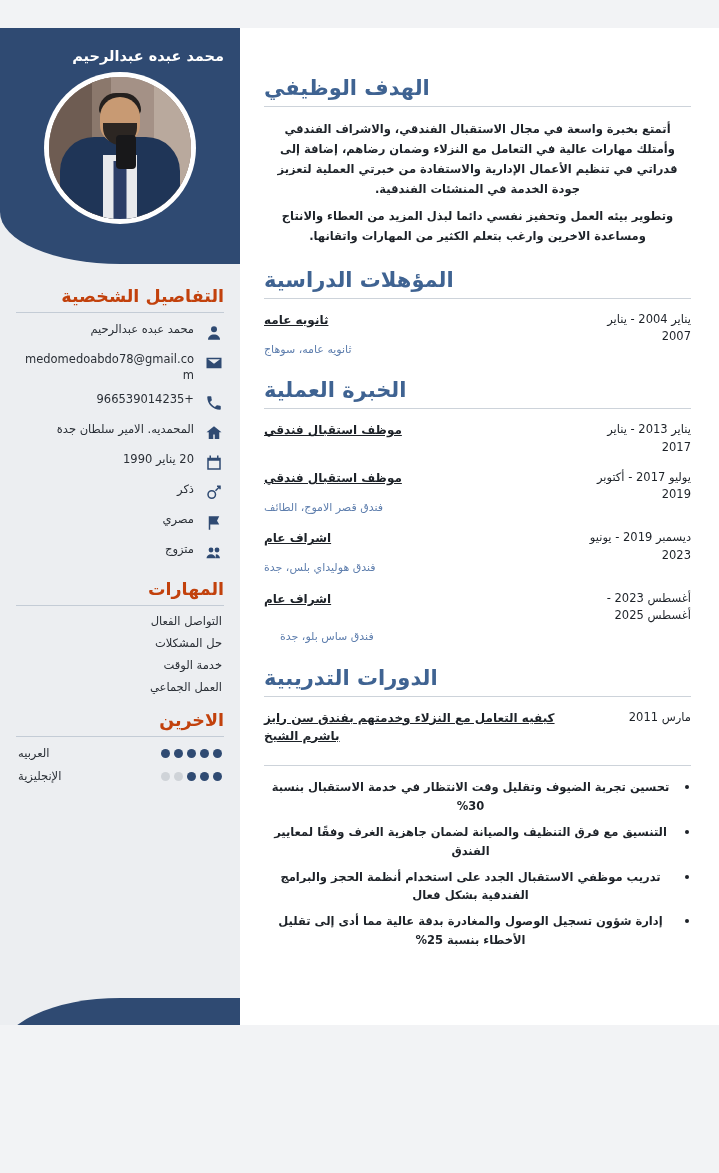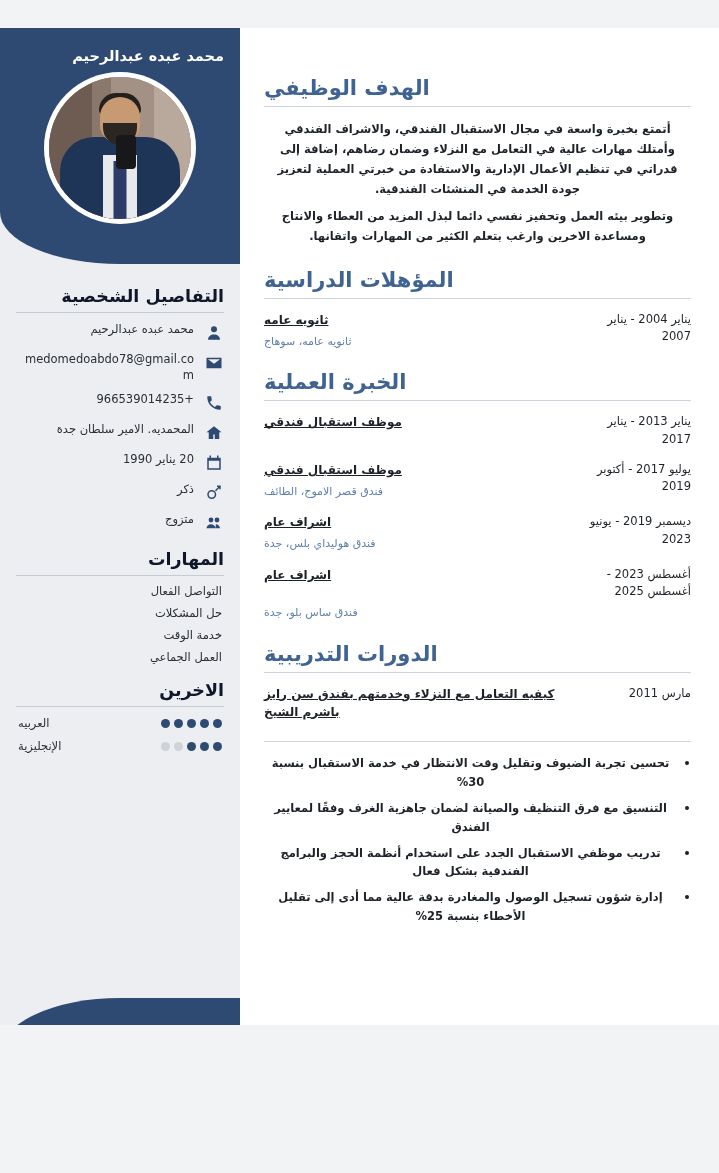--- a/index.html
+++ b/index.html
@@ -69,21 +69,21 @@
   .photo .head { position:absolute; left:50%; transform:translateX(-50%); top:20px; width:40px; height:46px; border-radius:20px 20px 18px 18px; background:#c89a73; }
   .photo .hair { position:absolute; left:50%; transform:translateX(-50%); top:16px; width:42px; height:22px; border-radius:21px 21px 6px 6px; background:#24201e; }
   .photo .beard { position:absolute; left:50%; transform:translateX(-50%); top:46px; width:34px; height:22px; border-radius:0 0 17px 17px; background:#2c2622; }
   .photo .torso { position:absolute; left:50%; transform:translateX(-50%); bottom:0; width:120px; height:82px; background:#1f3557; border-radius:34px 34px 0 0; }
   .photo .shirt { position:absolute; left:50%; transform:translateX(-50%); bottom:0; width:34px; height:64px; background:#e8e9ec; }
   .photo .tie { position:absolute; left:50%; transform:translateX(-50%); bottom:0; width:13px; height:58px; background:#2b3d66; }
   .photo .phone { position:absolute; left:50%; margin-left:-4px; top:58px; width:20px; height:34px; border-radius:4px; background:#18181a; }
 
   .sb-body { padding: 6px 16px 0 16px; }
   .sb-h {
-    color: #0f172a;
+    color: #c2410c;
     font-size: 17.5px;
     font-weight: bold;
     text-align: right;
     margin-top: 16px;
     margin-bottom: 6px;
   }
   .sb-rule { height: 1px; background: #c4ccd6; margin-bottom: 8px; }
 
   .contact-row {
     display: flex;
@@ -180,23 +180,23 @@
     font-size: 12px;
     font-weight: bold;
     color: #1d2228;
     line-height: 1.5;
     text-decoration: underline;
   }
   .entry .sub {
     font-size: 11px;
     color: #5f7fae;
     line-height: 1.6;
-    margin-top: 4px;
-  }
-  .entry .sub.spaced { margin-top: 20px; }
+    margin-top: 12px;
+  }
+  .entry .sub.spaced { margin-top: 20px; margin-left: 16px; }
 
   ul.ach {
     list-style: none;
     padding: 0; margin: 0;
     direction: rtl;
   }
   ul.ach li {
     position: relative;
     font-size: 11.5px;
     font-weight: bold;
@@ -299,20 +299,28 @@
         <div class="contact-row">
           <span class="c-ico">
             <svg viewBox="0 0 24 24">
                 <circle cx="9" cy="14" r="5" fill="none" stroke="#2f4a72" stroke-width="2"></circle>
                 <path d="M14 9l6-6m-4 0h4v4" fill="none" stroke="#2f4a72" stroke-width="2"></path>
               </svg>
           </span>
           <span class="c-txt">ذكر</span>
         </div>
 
+        <div class="contact-row">
+          <span class="c-ico">
+            <svg viewBox="0 0 24 24">
+                <path d="M5 3v18h2v-7h12l-3-5 3-6z"></path>
+              </svg>
+          </span>
+          <span class="c-txt">مصري</span>
+        </div>
 
         <div class="contact-row">
           <span class="c-ico">
             <svg viewBox="0 0 24 24">
                 <circle cx="8" cy="8" r="3.2"></circle>
                 <circle cx="16" cy="8" r="3.2"></circle>
                 <path d="M2 19c0-3.3 2.7-5.5 6-5.5s6 2.2 6 5.5zM14.5 13.8c2.8.2 5.5 2.3 5.5 5.2h-6z"></path>
               </svg>
           </span>
           <span class="c-txt">متزوج</span>

